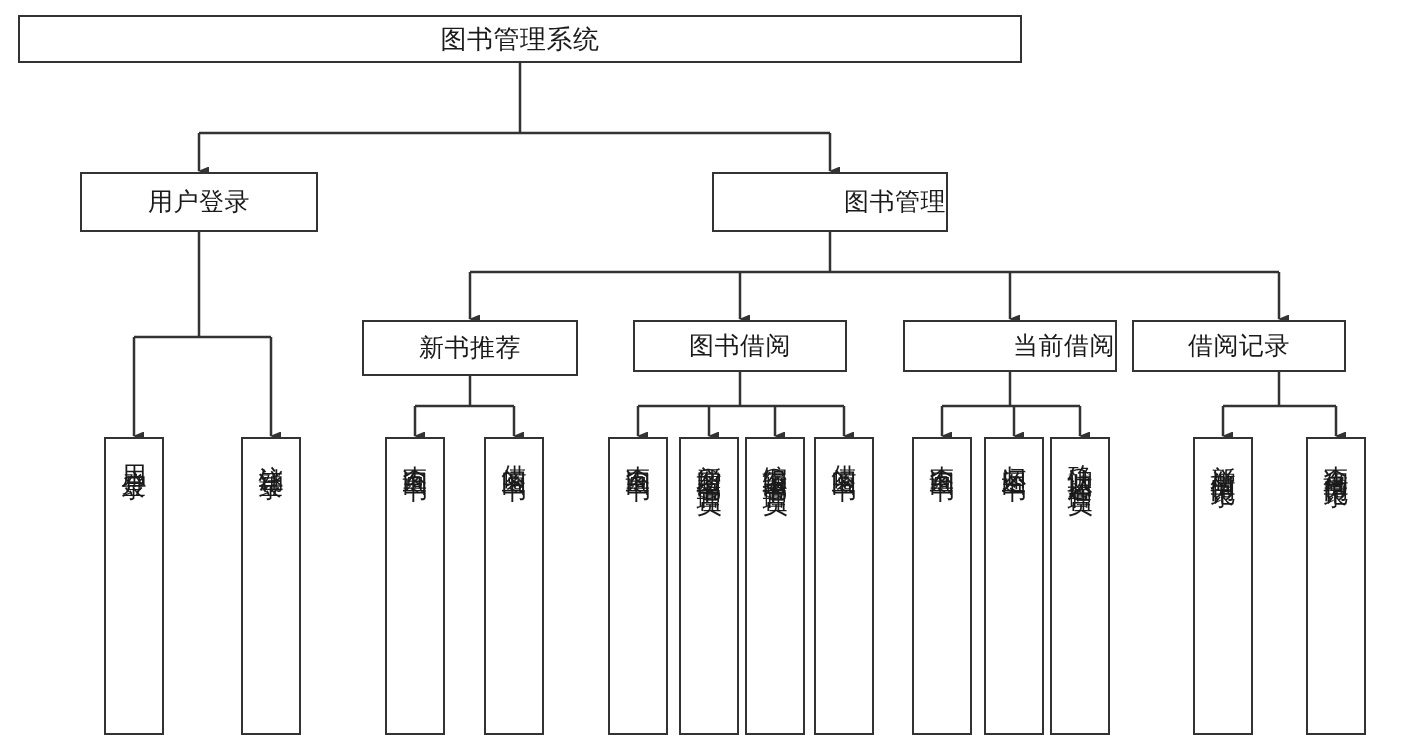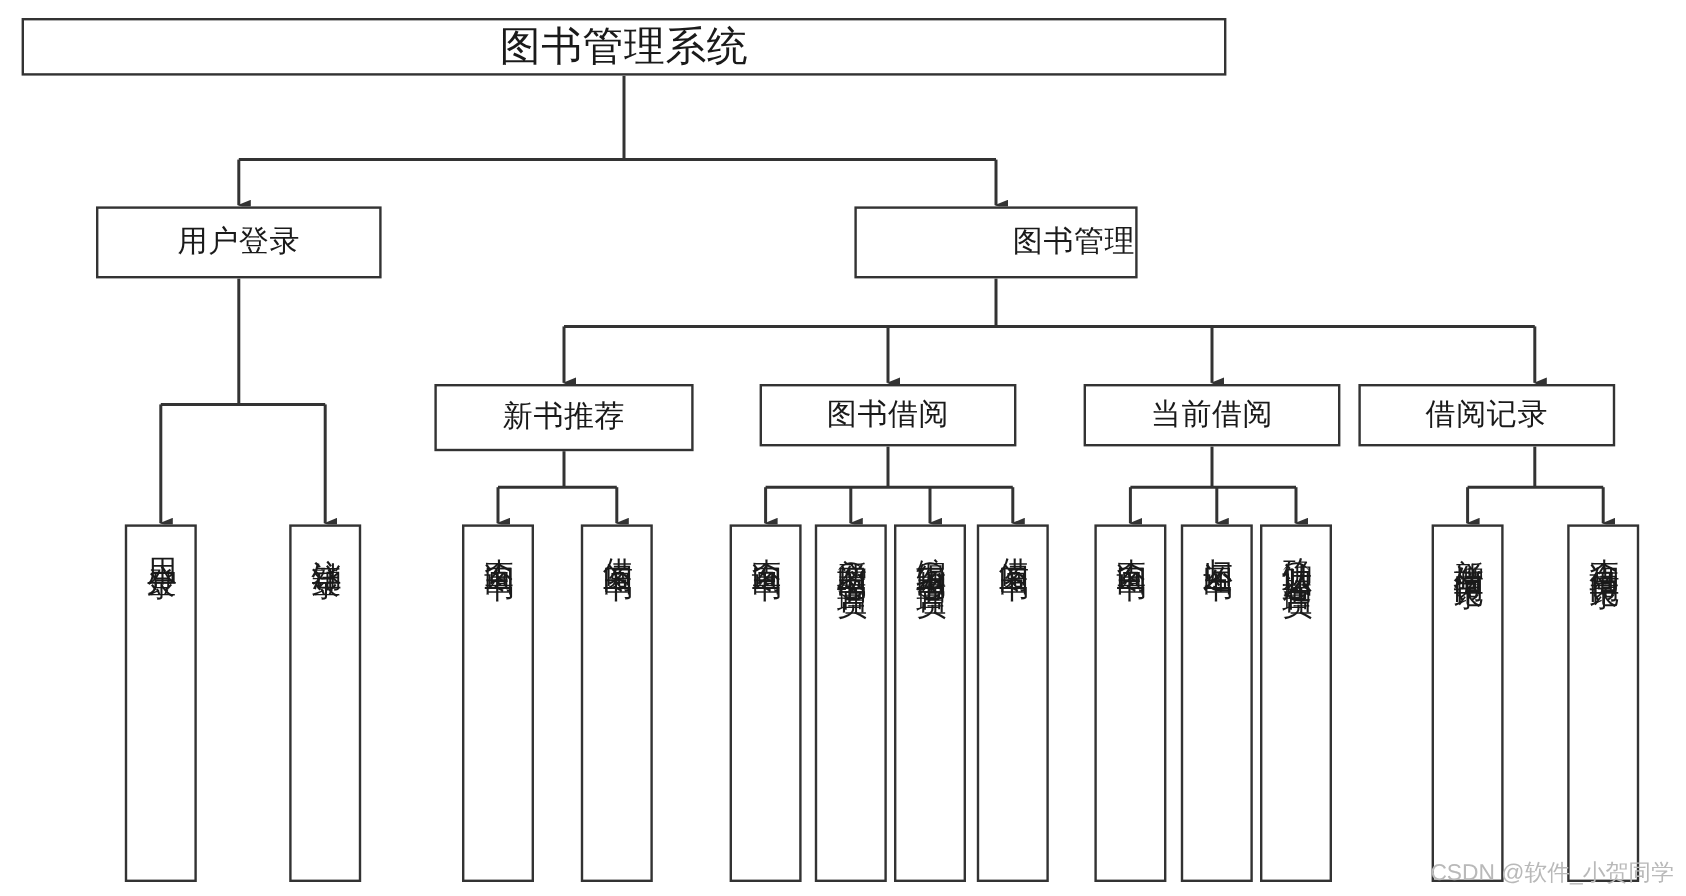--- a/index.html
+++ b/index.html
@@ -40,21 +40,21 @@
     color: #1a1a1a;
     text-align: center;
     line-height: 1.18;
     white-space: nowrap;
     letter-spacing: 0.5px;
   }
   .node.horizontal .node-label {
     font-size: 25px;
   }
   .node.root .node-label {
-    font-size: 34px;
+    font-size: 26px;
   }
   .node.vertical {
     align-items: flex-start;
     padding-top: 6px;
   }
   .node.vertical .node-label {
     writing-mode: vertical-rl;
     text-orientation: upright;
     font-size: 25px;
     letter-spacing: 4px;
@@ -127,21 +127,21 @@
       </div>
       <div class="node horizontal" style="left: 712px; top: 172px; width: 236px; height: 60px; justify-content: flex-end;">
         <div class="node-label">图书管理</div>
       </div>
       <div class="node horizontal" style="left: 362px; top: 320px; width: 216px; height: 56px;">
         <div class="node-label">新书推荐</div>
       </div>
       <div class="node horizontal" style="left: 633px; top: 320px; width: 214px; height: 52px;">
         <div class="node-label">图书借阅</div>
       </div>
-      <div class="node horizontal" style="left: 903px; top: 320px; width: 214px; height: 52px;">
+      <div class="node horizontal" style="left: 903px; top: 320px; width: 214px; height: 52px; justify-content: flex-end;">
         <div class="node-label">当前借阅</div>
       </div>
       <div class="node horizontal" style="left: 1132px; top: 320px; width: 214px; height: 52px; font-family: Liberation Serif, serif;">
         <div class="node-label">借阅记录</div>
       </div>
       <div class="node vertical" style="left: 104px; top: 437px; width: 60px; height: 298px;">
         <div class="node-label">用户登录</div>
       </div>
       <div class="node vertical" style="left: 241px; top: 437px; width: 60px; height: 298px;">
         <div class="node-label">注销登录</div>
@@ -174,15 +174,14 @@
         <div class="node-label">确认归还（管理员）</div>
       </div>
       <div class="node vertical" style="left: 1193px; top: 437px; width: 60px; height: 298px;">
         <div class="node-label">新增借阅记录</div>
       </div>
       <div class="node vertical" style="left: 1306px; top: 437px; width: 60px; height: 298px;">
         <div class="node-label">查询借阅记录</div>
       </div>
     </div>
 
-  <div class="watermark">CSDN @软件_小贺同学</div>
 
 </div>
 
 </body></html>

